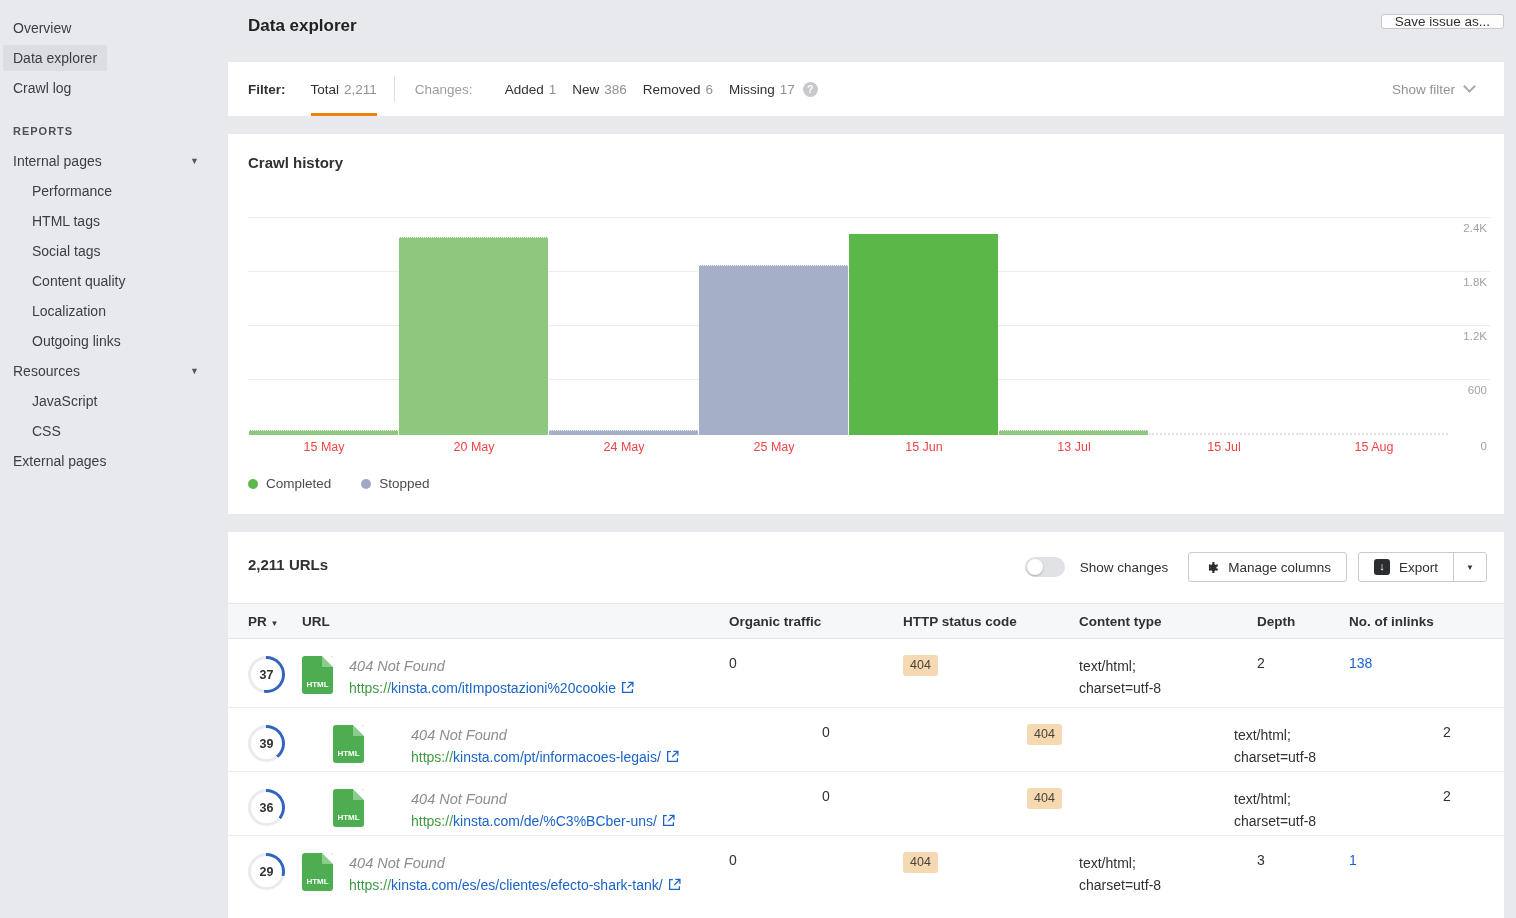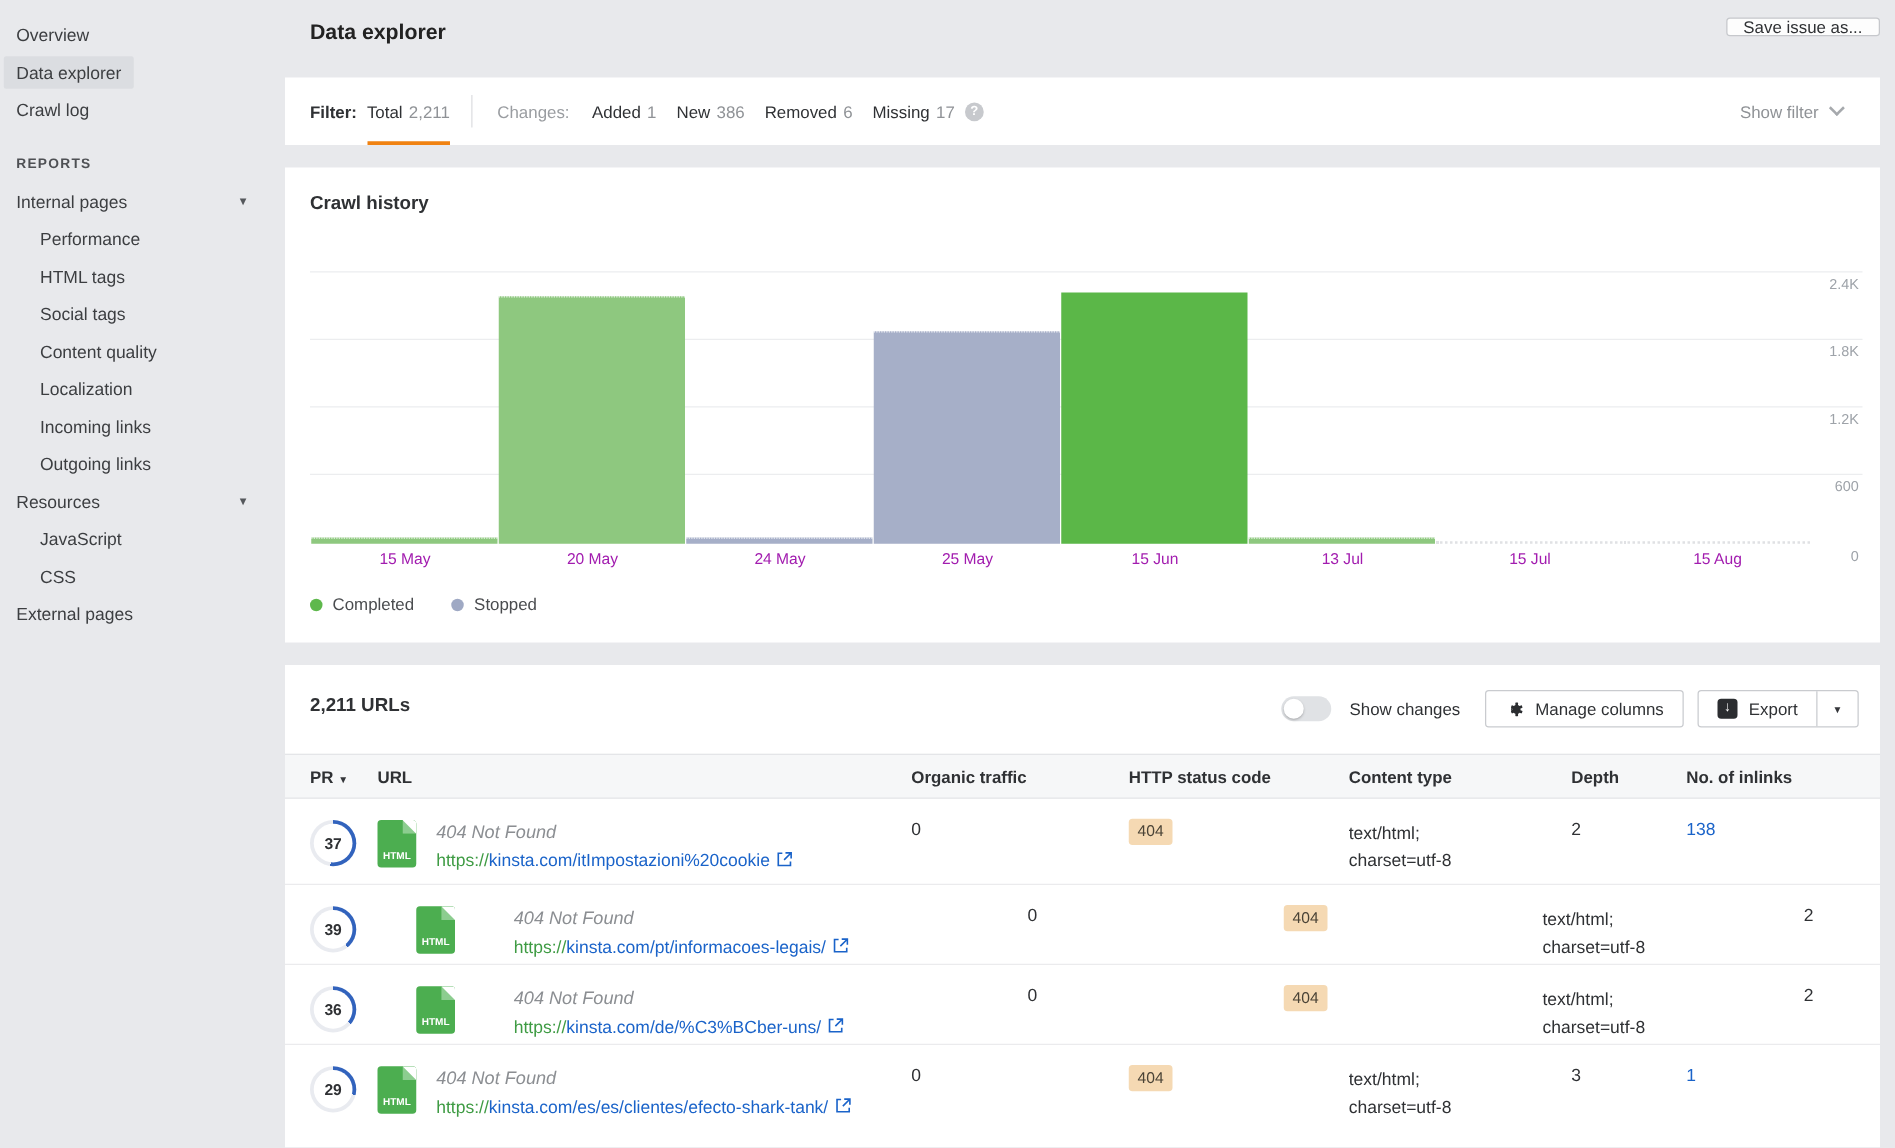--- a/index.html
+++ b/index.html
@@ -17,44 +17,44 @@
   .side-section { height:30px; line-height:30px; padding-left:13px; font-size:11px; font-weight:bold; letter-spacing:1px; color:#4E5054; margin-top:13px; }
   .side-item.child { padding-left:32px; }
   .side-item .caret { position:absolute; right:29px; top:0; font-size:9px; color:#55585C; }
   
   .main { position:absolute; left:228px; top:0; right:0; bottom:0; }
   .page-title { position:absolute; left:20px; top:16px; font-size:17px; font-weight:bold; color:#222; }
   .save-btn { position:absolute; right:12px; top:14px; height:15px; padding:0 13px; background:#FDFDFD; border:1px solid #C6C8CC; border-radius:3px; font-size:13.5px; color:#2F3134; display:flex; align-items:center; cursor:pointer; }
   .card { position:absolute; left:0; right:12px; background:#FFFFFF; }
   
   .filter-card { top:62px; height:54px; display:flex; align-items:stretch; padding-left:20px; }
-  .filter-label { align-self:center; font-weight:bold; font-size:13.5px; margin-right:8px; }
+  .filter-label { align-self:center; font-weight:bold; font-size:13.5px; margin-right:25px; }
   .ftab { display:flex; align-items:center; gap:5px; font-size:13.5px; cursor:pointer; }
   .ftab .lbl { color:#2F3134; } .ftab .cnt { color:#8F9296; }
   .ftab.active { border-bottom:3px solid #F08212; padding-top:3px; }
   .fdivider { width:1px; background:#DDDEE1; margin:14px 20px 14px 17px; }
-  .changes-label { align-self:center; color:#9A9DA1; font-size:13.5px; margin-right:18px; }
+  .changes-label { align-self:center; color:#9A9DA1; font-size:13.5px; margin-right:32px; }
   .ftab + .ftab { margin-left:16px; }
   .help-icon { align-self:center; width:15px; height:15px; border-radius:50%; background:#C7C9CD; color:#fff; font-size:10.5px; font-weight:bold; text-align:center; line-height:15px; margin-left:8px; cursor:pointer; }
   .show-filter { position:absolute; right:30px; top:0; height:54px; display:flex; align-items:center; gap:10px; color:#8F9296; font-size:13.5px; cursor:pointer; }
   .chev { width:9px; height:9px; border-right:2px solid #A6A9AD; border-bottom:2px solid #A6A9AD; transform:rotate(45deg); margin-top:-5px; }
   
   .crawl-card { top:134px; height:380px; }
   .chart-title { position:absolute; left:20px; top:20px; font-size:15px; font-weight:bold; }
   .gridline { position:absolute; left:20px; right:14px; height:1px; background:#ECEDEF; }
   .slots { position:absolute; left:21px; top:83px; width:1200px; height:218px; display:flex; }
   .bar-slot { width:150px; position:relative; }
   .bar { position:absolute; bottom:0; left:0; width:149px; }
   .bar.completed { background:#5BB748; }
   .bar.completed-muted { background:#8EC87F; border-top:1px dotted rgba(255,255,255,0.85); }
   .bar.stopped { background:#A6AFC8; border-top:1px dotted rgba(255,255,255,0.85); }
   .bar.empty { height:0; width:149px; border-top:2px dotted #E0E1E4; }
   .ylabel { position:absolute; right:17px; width:40px; text-align:right; font-size:11.5px; color:#9EA3A9; }
   .xlabels { position:absolute; left:21px; top:306px; width:1200px; display:flex; }
-  .xlabels span { width:150px; text-align:center; font-size:12.5px; color:#a21caf; }
+  .xlabels span { width:150px; text-align:center; font-size:12.5px; color:#ef4444; }
   .legend { position:absolute; left:20px; top:342px; display:flex; align-items:flex-start; gap:30px; }
   .legend .item { display:flex; align-items:center; gap:8px; font-size:13.5px; color:#4A4C4F; }
   .dot { width:10px; height:10px; border-radius:50%; }
   .dot.green { background:#5EB84C; } .dot.blue { background:#9FA9C4; }
   
   .table-card { top:532px; height:386px; overflow:hidden; }
   .url-count { position:absolute; left:20px; top:24px; font-size:15px; font-weight:bold; }
   .toolbar-right { position:absolute; right:17px; top:20px; display:flex; align-items:center; }
   .toggle { width:40px; height:20px; border-radius:10px; background:#E0E2E5; position:relative; cursor:pointer; }
   .toggle .knob { position:absolute; left:2px; top:2px; width:16px; height:16px; border-radius:50%; background:#fff; box-shadow:0 1px 2px rgba(0,0,0,0.25); }
@@ -101,21 +101,20 @@
 
   <div class="side-item">
     <span>Internal pages</span>
     <span class="caret">▼</span>
   </div>
   <div class="side-item child"><span>Performance</span></div>
   <div class="side-item child"><span>HTML tags</span></div>
   <div class="side-item child"><span>Social tags</span></div>
   <div class="side-item child"><span>Content quality</span></div>
   <div class="side-item child"><span>Localization</span></div>
-  <div class="side-item child"><span>Incoming links</span></div>
   <div class="side-item child"><span>Outgoing links</span></div>
 
   <div class="side-item">
     <span>Resources</span>
     <span class="caret">▼</span>
   </div>
   <div class="side-item child"><span>JavaScript</span></div>
   <div class="side-item child"><span>CSS</span></div>
 
   <div class="side-item"><span>External pages</span></div>

